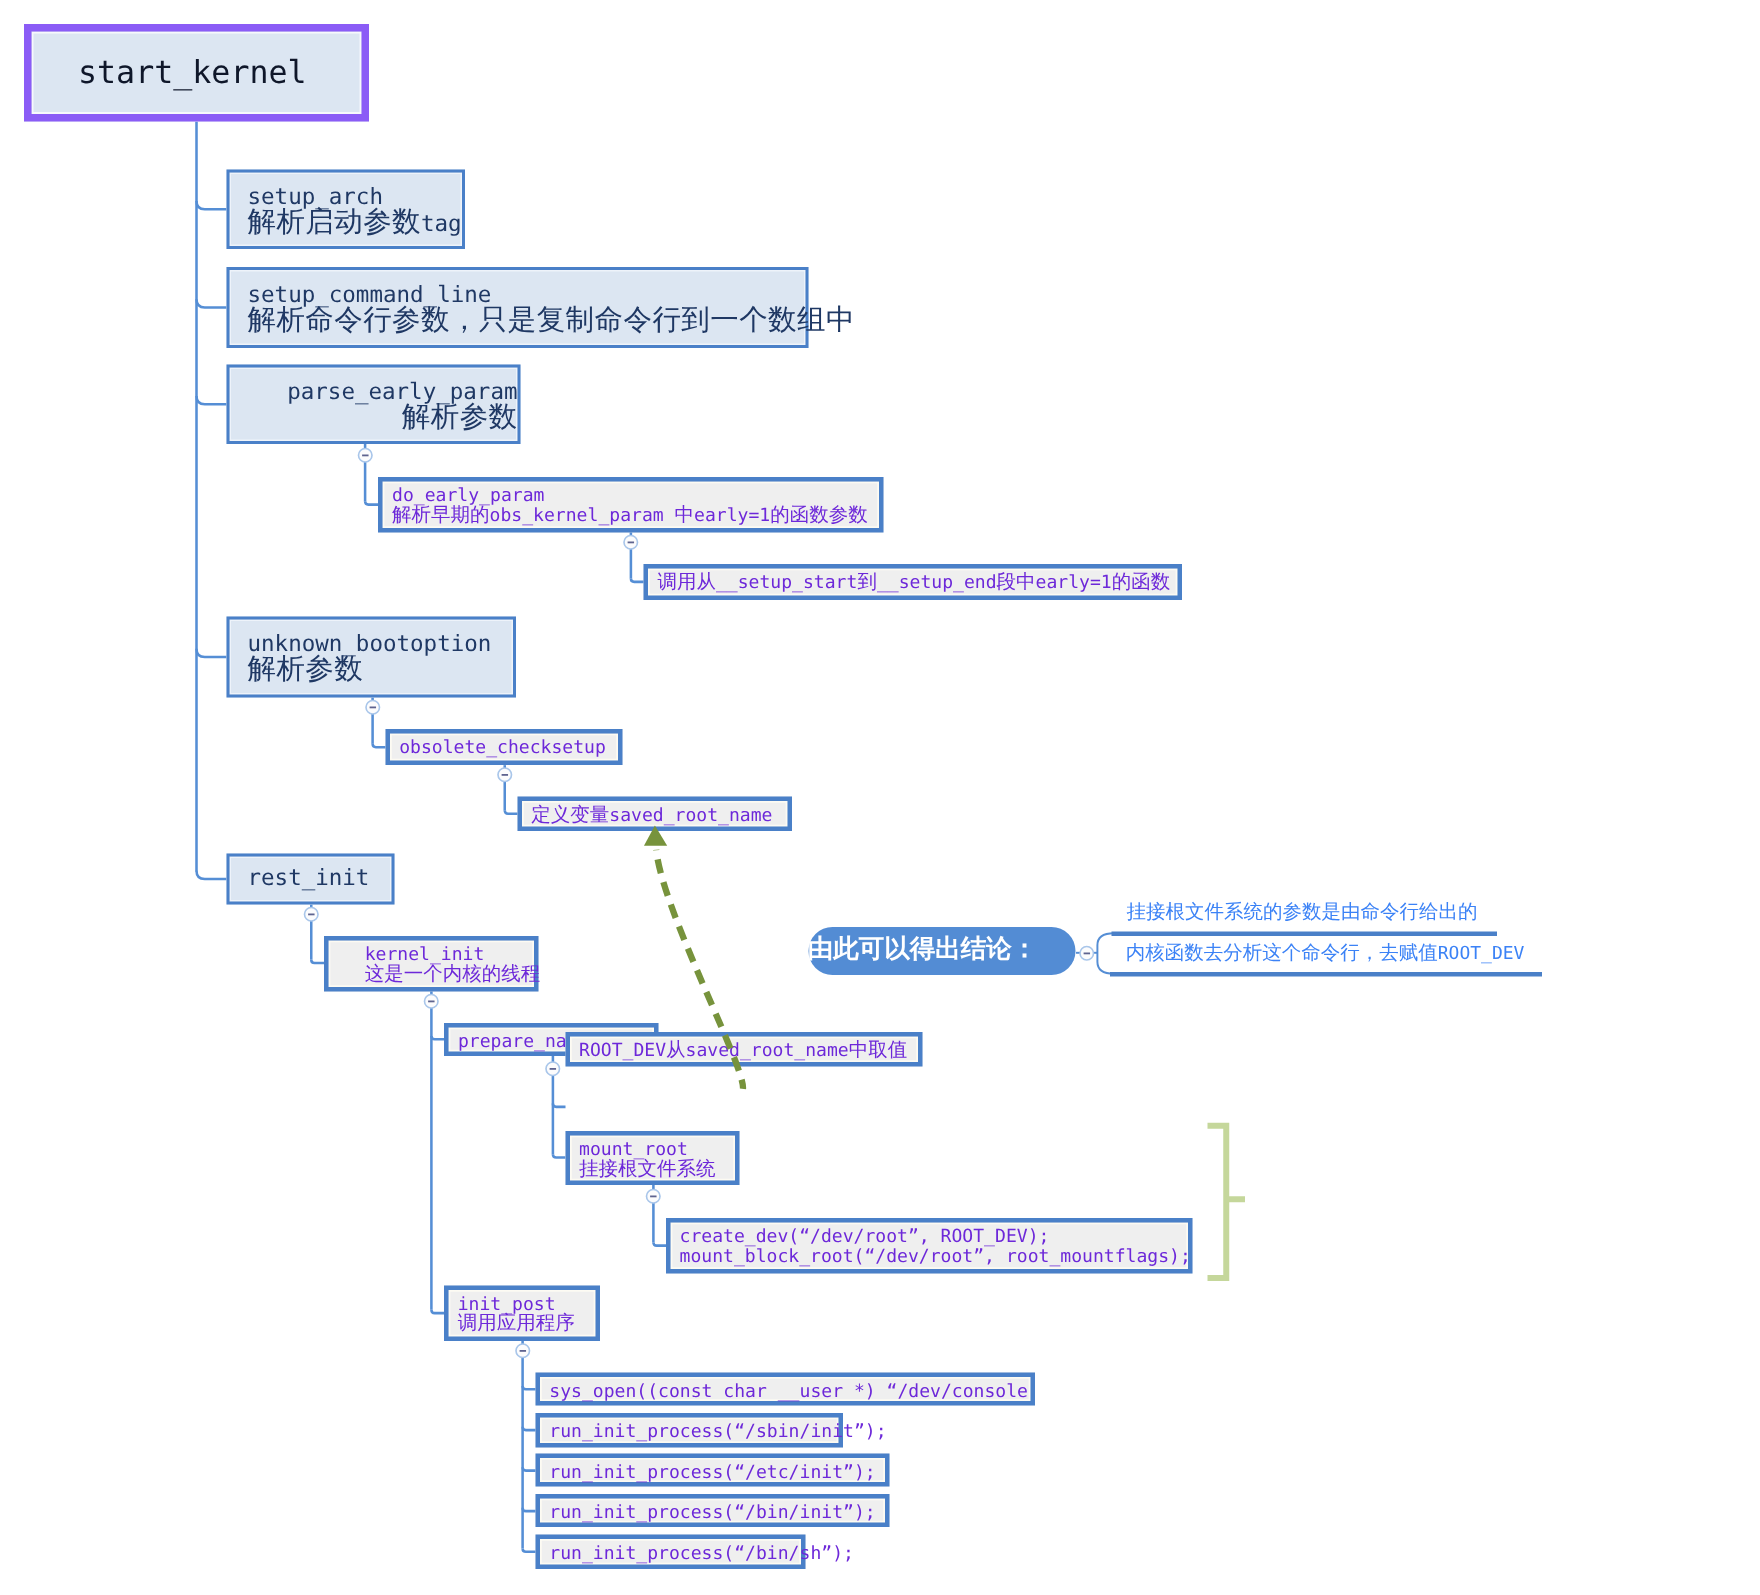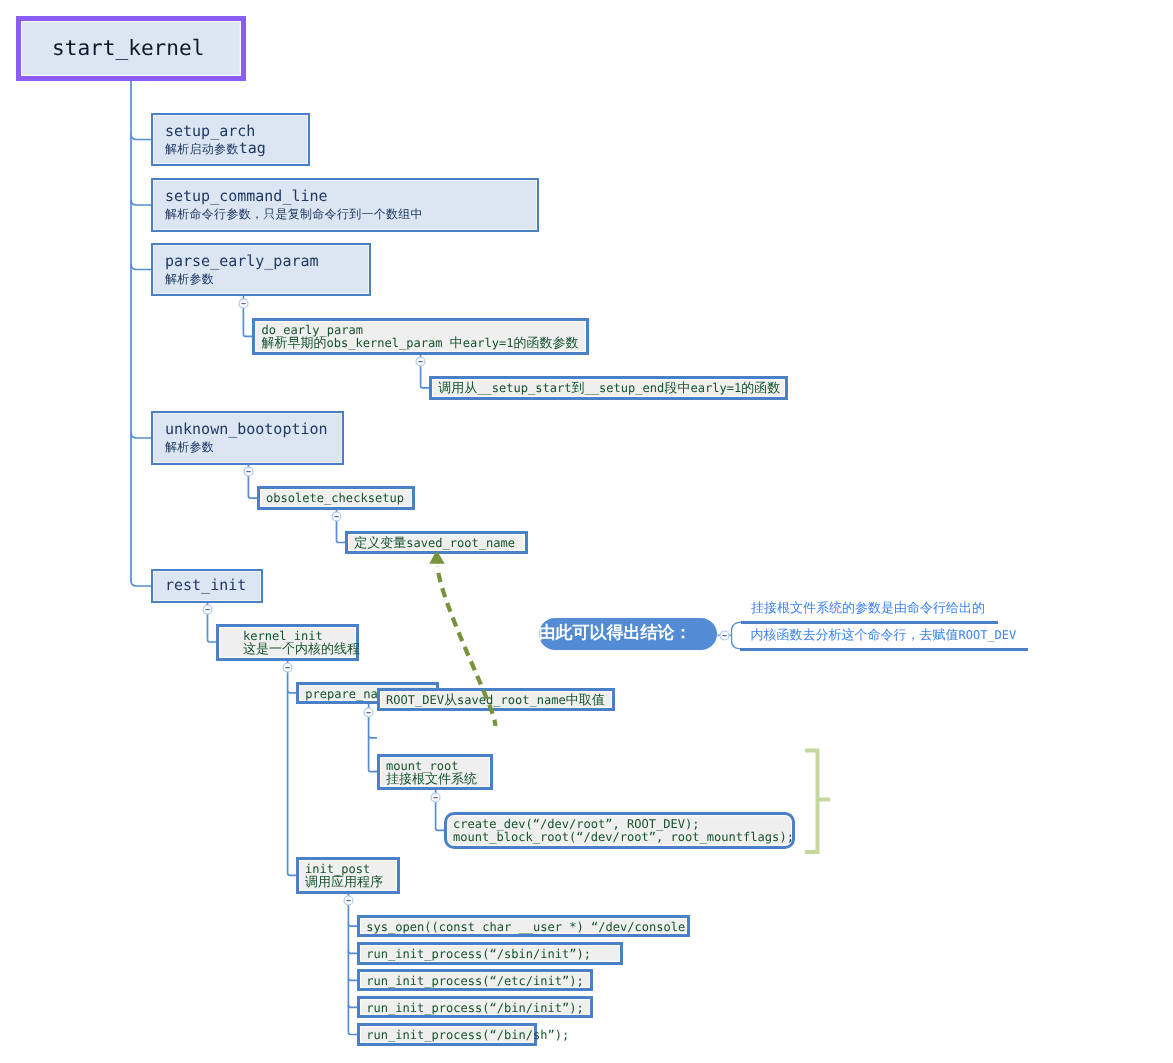--- a/index.html
+++ b/index.html
@@ -7,31 +7,31 @@
   *{-webkit-font-smoothing:antialiased;text-rendering:geometricPrecision;}
   body{width:1173px;height:1063px;position:relative;overflow:hidden;
        font-family:"DejaVu Sans Mono","Liberation Mono",monospace;}
   #stage{position:absolute;left:0;top:0;width:1173px;height:1063px;}
   svg#links{position:absolute;left:0;top:0;width:1173px;height:1063px;overflow:visible;}
   svg#overlay{position:absolute;left:0;top:0;width:1173px;height:1063px;overflow:visible;
               pointer-events:none;}
   #nodes{position:absolute;left:0;top:0;width:1173px;height:1063px;}
   .node{position:absolute;box-sizing:border-box;white-space:pre;}
   .ln{display:block;white-space:pre;}
-  .cjk{font-size:12px;}
+  .cjk{font-size:19px;}
   .lat{font-size:15px;}
   .s-root{background:#dce6f2;border:5px solid #8b5cf6;color:#0f172a;
           box-shadow:inset 0 0 0 1.3px #f7f9fc;}
   .s-root .ln{line-height:24px;}
   .s-root .lat{font-size:21.1px;}
   .s-blue{background:#dce6f2;border:2.2px solid #4a80c8;color:#1f3864;
           box-shadow:inset 0 0 0 1px #eef3fa;}
   .s-blue .ln{line-height:16.5px;}
   .s-blue .cjk{letter-spacing:0.28px;}
-  .s-grey{background:#efefef;border:3px solid #4a80c8;color:#14532d;
+  .s-grey{background:#efefef;border:3px solid #4a80c8;color:#6d28d9;
           box-shadow:inset 0 0 0 1.2px #fdfbf3;}
   .s-grey .ln{line-height:12px;}
   .s-grey .lat{font-size:12.05px;}
   .s-grey .cjk{font-size:13px;}
   .pill{position:absolute;background:#538cd4;border-radius:16px;color:#ffffff;
         font-weight:bold;box-sizing:border-box;white-space:pre;
         display:flex;align-items:center;}
   .pill .cjk{font-size:17px;letter-spacing:0px;}
   .note{position:absolute;background:#7a943a;border-radius:9px;color:#ffffff;
         font-style:italic;font-weight:bold;box-sizing:border-box;
@@ -82,35 +82,35 @@
     <path d="M 348.4 1032.3 Q 348.4 1034.5 350.6 1034.5 L 357.2 1034.5" fill="none" stroke="#558ed5" stroke-width="1.7"></path>
     <path d="M 742.6 622.2 Q 731.6 622.2 731.6 630.2 L 731.6 641.1 L 731.6 641.1 Q 731.6 649.1 742.6 649.1" fill="none" stroke="#558ed5" stroke-width="1.3"></path>
     <path d="M 717.3 635.2 L 731.6 635.2" fill="none" stroke="#558ed5" stroke-width="1.3"></path>
     <path d="M 805.0 750.5 L 817.5 750.5 L 817.5 852.0 L 805.0 852.0" fill="none" stroke="#c5d79b" stroke-width="4"></path>
     <path d="M 817.5 799.5 L 830.0 799.5" fill="none" stroke="#c5d79b" stroke-width="4"></path>
   </svg>
   <div id="nodes">
     <div class="node s-root" style="left:16px;top:16px;width:230px;height:65px;padding:15px 0 0 31px;"><span class="ln"><span class="lat">start_kernel</span></span></div>
     <div class="node s-blue" style="left:151px;top:113px;width:159px;height:53px;padding:8px 0 0 12px;"><span class="ln"><span class="lat">setup_arch</span></span><span class="ln"><span class="cjk">解析启动参数</span><span class="lat">tag</span></span></div>
     <div class="node s-blue" style="left:151px;top:178px;width:388px;height:54px;padding:8px 0 0 12px;"><span class="ln"><span class="lat">setup_command_line</span></span><span class="ln"><span class="cjk">解析命令行参数，只是复制命令行到一个数组中</span></span></div>
-    <div class="node s-blue" style="left:151px;top:243px;width:220px;height:53px;padding:8px 0 12px 12px;"><span class="ln"><span class="lat">parse_early_param</span></span><span class="ln"><span class="cjk">解析参数</span></span></div>
+    <div class="node s-blue" style="left:151px;top:243px;width:196px;height:53px;padding:8px 0 12px 12px;text-align:right;"><span class="ln"><span class="lat">parse_early_param</span></span><span class="ln"><span class="cjk">解析参数</span></span></div>
     <div class="node s-grey" style="left:252.4px;top:318.1px;width:336.5px;height:36.6px;padding:2px 0 0 6px;"><span class="ln"><span class="lat">do_early_param</span></span><span class="ln"><span class="cjk">解析早期的</span><span class="lat">obs_kernel_param </span><span class="cjk">中</span><span class="lat">early=1</span><span class="cjk">的函数参数</span></span></div>
     <div class="node s-grey" style="left:429.3px;top:376px;width:358.8px;height:23.8px;padding:2px 0 0 6px;"><span class="ln"><span class="cjk">调用从</span><span class="lat">__setup_start</span><span class="cjk">到</span><span class="lat">__setup_end</span><span class="cjk">段中</span><span class="lat">early=1</span><span class="cjk">的函数</span></span></div>
     <div class="node s-blue" style="left:151px;top:411px;width:193px;height:54px;padding:8px 0 0 12px;"><span class="ln"><span class="lat">unknown_bootoption</span></span><span class="ln"><span class="cjk">解析参数</span></span></div>
     <div class="node s-grey" style="left:257.1px;top:486px;width:158px;height:24.1px;padding:2px 0 0 6px;"><span class="ln"><span class="lat">obsolete_checksetup</span></span></div>
     <div class="node s-grey" style="left:345.2px;top:531.2px;width:183px;height:22.5px;padding:2px 0 0 6px;"><span class="ln"><span class="cjk">定义变量</span><span class="lat">saved_root_name</span></span></div>
     <div class="node s-blue" style="left:151px;top:569px;width:112px;height:34px;padding:6px 0 0 12px;"><span class="ln"><span class="lat">rest_init</span></span></div>
     <div class="node s-grey" style="left:216.1px;top:623.5px;width:142.6px;height:37.1px;padding:2px 0 0 24px;"><span class="ln"><span class="lat">kernel_init</span></span><span class="ln"><span class="cjk">这是一个内核的线程</span></span></div>
     <div class="node s-grey" style="left:296.3px;top:681.8px;width:142.4px;height:22.1px;padding:2px 0 0 6px;"><span class="ln"><span class="lat">prepare_namespace</span></span></div>
     <div class="node s-grey" style="left:377px;top:688px;width:238.2px;height:22.8px;padding:2px 0 0 6px;"><span class="ln"><span class="lat">ROOT_DEV</span><span class="cjk">从</span><span class="lat">saved_root_name</span><span class="cjk">中取值</span></span></div>
     <div class="node s-grey" style="left:377px;top:753.7px;width:116.3px;height:35.9px;padding:2px 0 0 6px;"><span class="ln"><span class="lat">mount_root</span></span><span class="ln"><span class="cjk">挂接根文件系统</span></span></div>
-    <div class="node s-grey" style="left:444px;top:811.9px;width:350.5px;height:36.9px;padding:2px 0 0 6px;border-radius:10px;"><span class="ln"><span class="lat">create_dev(“/dev/root”, ROOT_DEV);</span></span><span class="ln"><span class="lat">mount_block_root(“/dev/root”, root_mountflags);</span></span></div>
+    <div class="node s-grey" style="left:444px;top:811.9px;width:350.5px;height:36.9px;padding:2px 0 0 6px;"><span class="ln"><span class="lat">create_dev(“/dev/root”, ROOT_DEV);</span></span><span class="ln"><span class="lat">mount_block_root(“/dev/root”, root_mountflags);</span></span></div>
     <div class="node s-grey" style="left:296.1px;top:856.9px;width:103.6px;height:36.9px;padding:2px 0 0 6px;"><span class="ln"><span class="lat">init_post</span></span><span class="ln"><span class="cjk">调用应用程序</span></span></div>
     <div class="node s-grey" style="left:357.2px;top:915.2px;width:333px;height:22.1px;padding:2px 0 0 6px;"><span class="ln"><span class="lat">sys_open((const char __user *) “/dev/console</span></span></div>
-    <div class="node s-grey" style="left:357.2px;top:942.3px;width:266px;height:22.3px;padding:2px 0 0 6px;"><span class="ln"><span class="lat">run_init_process(“/sbin/init”);</span></span></div>
+    <div class="node s-grey" style="left:357.2px;top:942.3px;width:205px;height:22.3px;padding:2px 0 0 6px;"><span class="ln"><span class="lat">run_init_process(“/sbin/init”);</span></span></div>
     <div class="node s-grey" style="left:357.2px;top:969.4px;width:235.7px;height:22.1px;padding:2px 0 0 6px;"><span class="ln"><span class="lat">run_init_process(“/etc/init”);</span></span></div>
     <div class="node s-grey" style="left:357.2px;top:996.2px;width:235.7px;height:22.3px;padding:2px 0 0 6px;"><span class="ln"><span class="lat">run_init_process(“/bin/init”);</span></span></div>
     <div class="node s-grey" style="left:357.2px;top:1023.2px;width:180px;height:22.6px;padding:2px 0 0 6px;"><span class="ln"><span class="lat">run_init_process(“/bin/sh”);</span></span></div>
     <svg class="toggle" style="left:243.4px;top:303.5px" viewBox="0 0 13 13">
         <circle cx="6.5" cy="6.5" r="4.5" fill="#fcfcfd" stroke="#a9c6ea" stroke-width="1.1"></circle>
         <rect x="4.4" y="6.0" width="4.3" height="1.2" fill="#5f6490"></rect>
       </svg>
     <svg class="toggle" style="left:420.6px;top:361.3px" viewBox="0 0 13 13">
         <circle cx="6.5" cy="6.5" r="4.5" fill="#fcfcfd" stroke="#a9c6ea" stroke-width="1.1"></circle>
         <rect x="4.4" y="6.0" width="4.3" height="1.2" fill="#5f6490"></rect>

